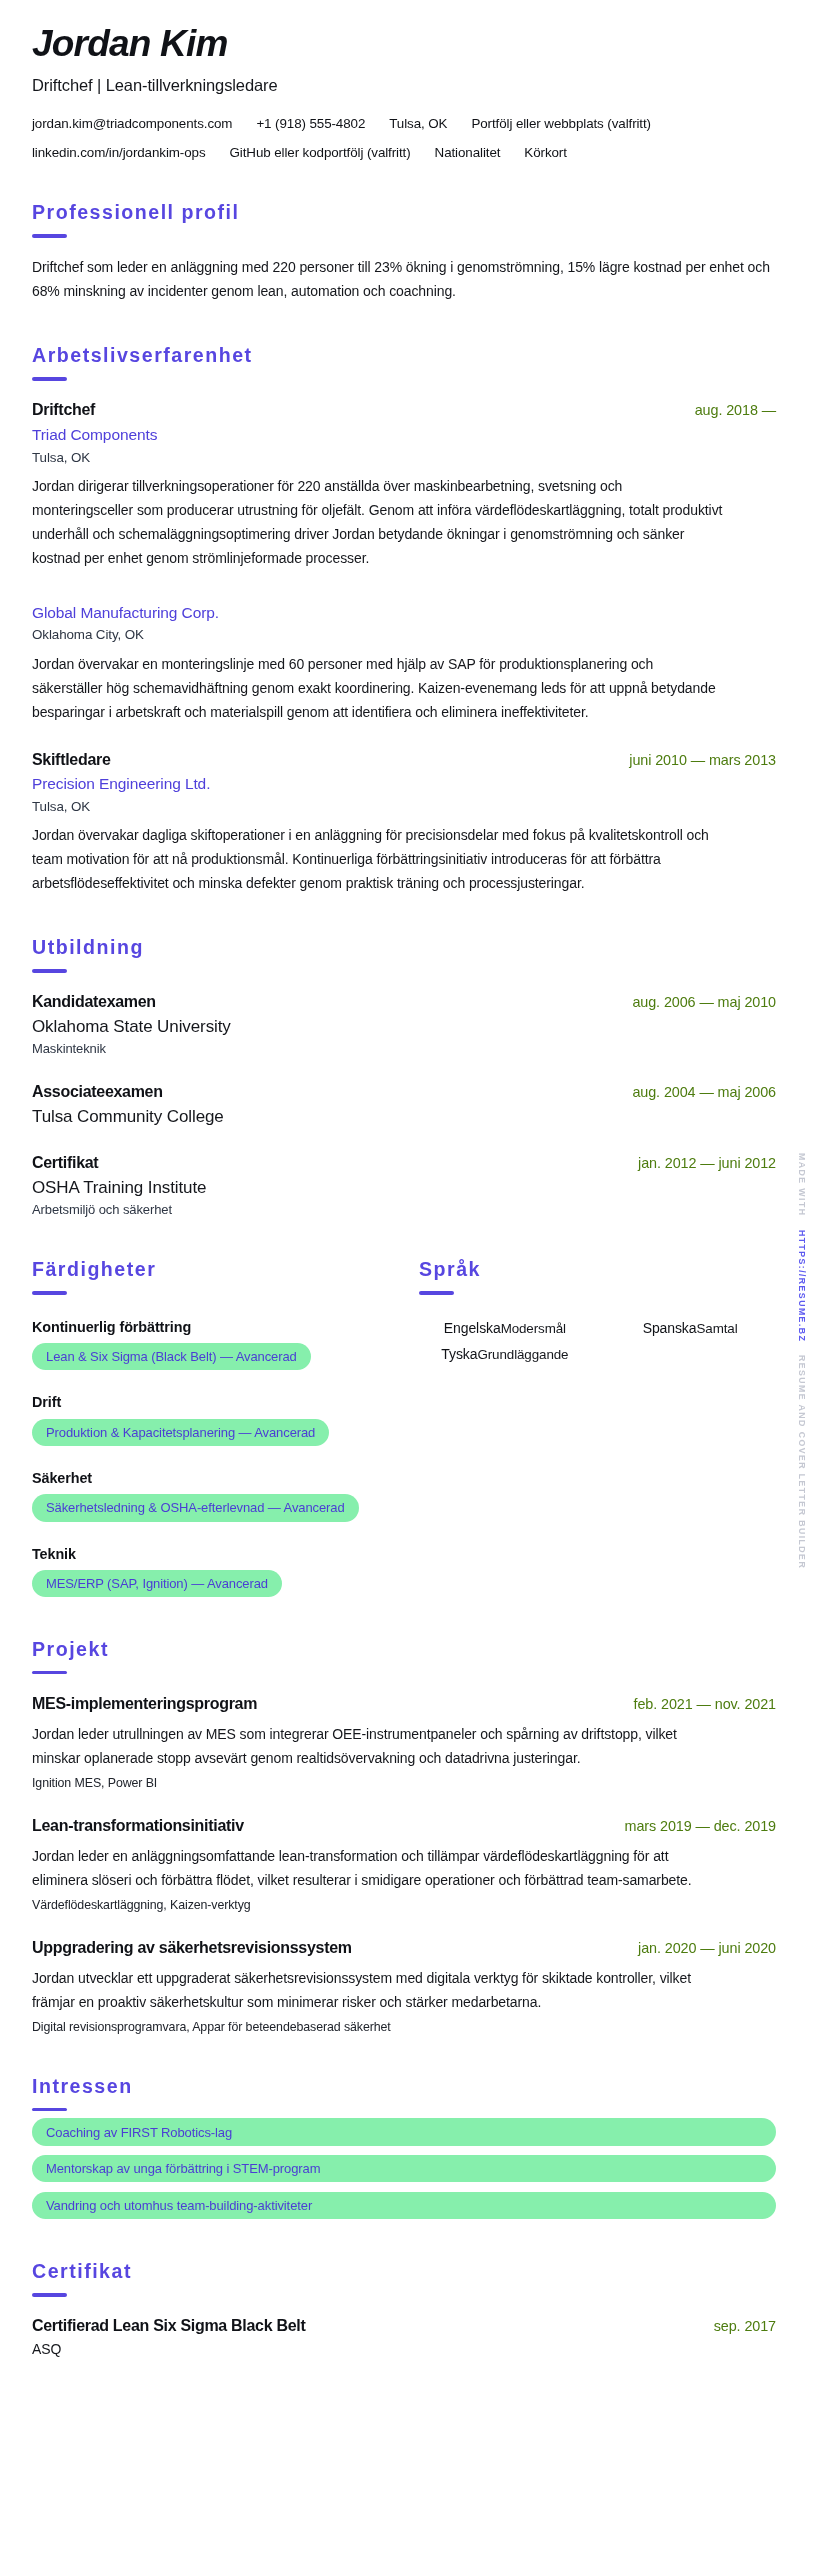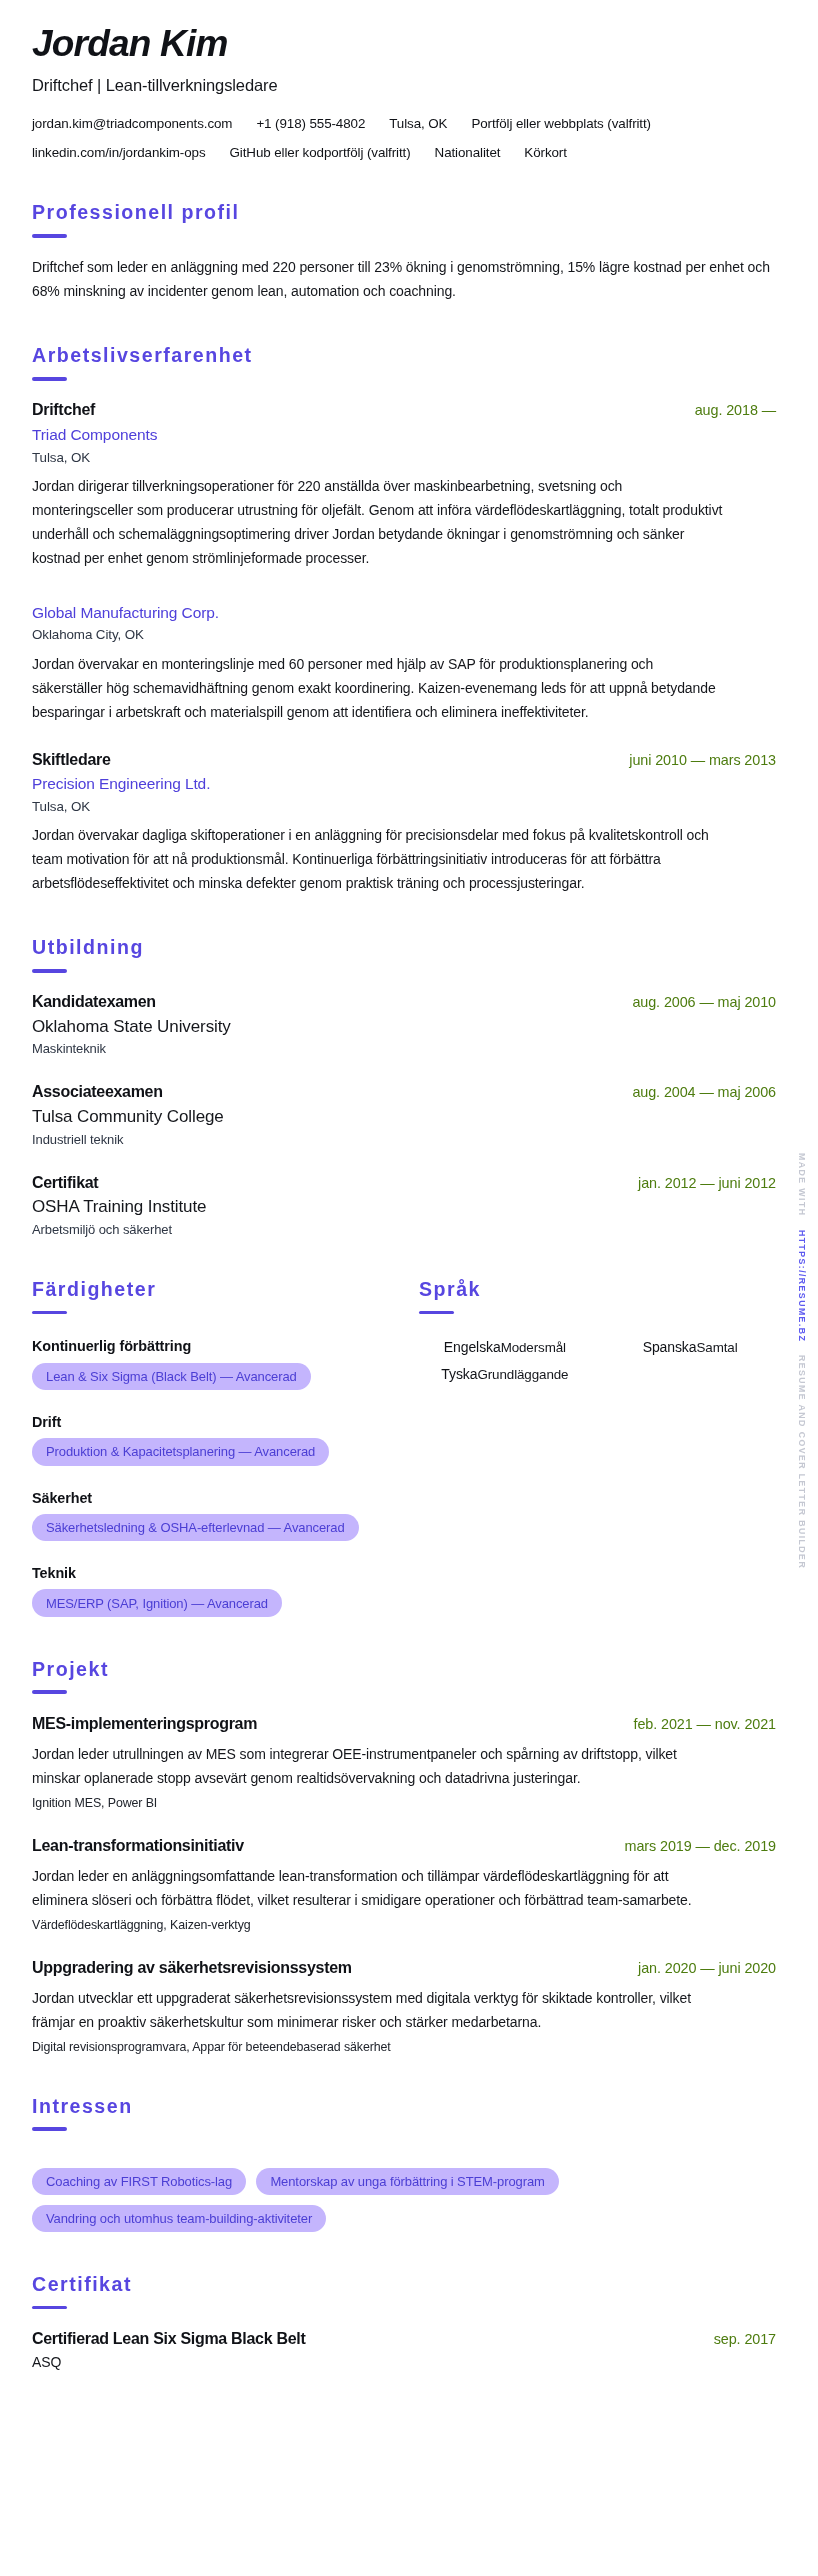--- a/index.html
+++ b/index.html
@@ -79,46 +79,47 @@
     margin-top: 41px;
     display: grid;
     grid-template-columns: 351px 1fr;
     column-gap: 36px;
   }
   .skill-groups { margin-top: 1px; }
   .skill-group { margin-top: 24px; }
   .group-label { font-size: 14.4px; font-weight: 700; color: #101217; }
   .badge {
     display: inline-block;
-    background: #c4b5fd;
+    background: #86efac;
     color: #4b3ed4;
     font-size: 13px;
     padding: 6.2px 14px;
     border-radius: 14.4px;
     white-space: nowrap;
   }
   .skill-group .badge { margin-top: 8.2px; }
 
   .lang-grid {
     margin-top: 25px;
     display: grid;
     grid-template-columns: 1fr 1fr;
     column-gap: 13.4px;
     row-gap: 10.3px;
   }
   .lang-item { display: flex; justify-content: center; align-items: baseline; }
   .lang-name { font-size: 14px; color: #101217; }
   .lang-level { font-size: 13.4px; color: #15171c; }
 
   .badges {
-    margin-top: 37px;
+    margin-top: 7px;
     display: flex;
     flex-wrap: wrap;
     gap: 9.3px 10.3px;
     max-width: 748px;
+    flex-direction: column;
   }
 
   .issuer { margin-top: 6.2px; font-size: 14px; color: #15171c; }
 
   .watermark {
     position: absolute;
     top: 1153px;
     right: 11.3px;
     writing-mode: vertical-rl;
     font-size: 8.8px;
@@ -207,21 +208,20 @@
         <div class="school">Oklahoma State University</div>
         <div class="field">Maskinteknik</div>
       </article>
 
       <article class="entry">
         <div class="entry-head">
           <span class="entry-title">Associateexamen</span>
           <span class="entry-date">aug. 2004 — maj 2006</span>
         </div>
         <div class="school">Tulsa Community College</div>
-        <div class="field">Industriell teknik</div>
       </article>
 
       <article class="entry">
         <div class="entry-head">
           <span class="entry-title">Certifikat</span>
           <span class="entry-date">jan. 2012 — juni 2012</span>
         </div>
         <div class="school">OSHA Training Institute</div>
         <div class="field">Arbetsmiljö och säkerhet</div>
       </article>

